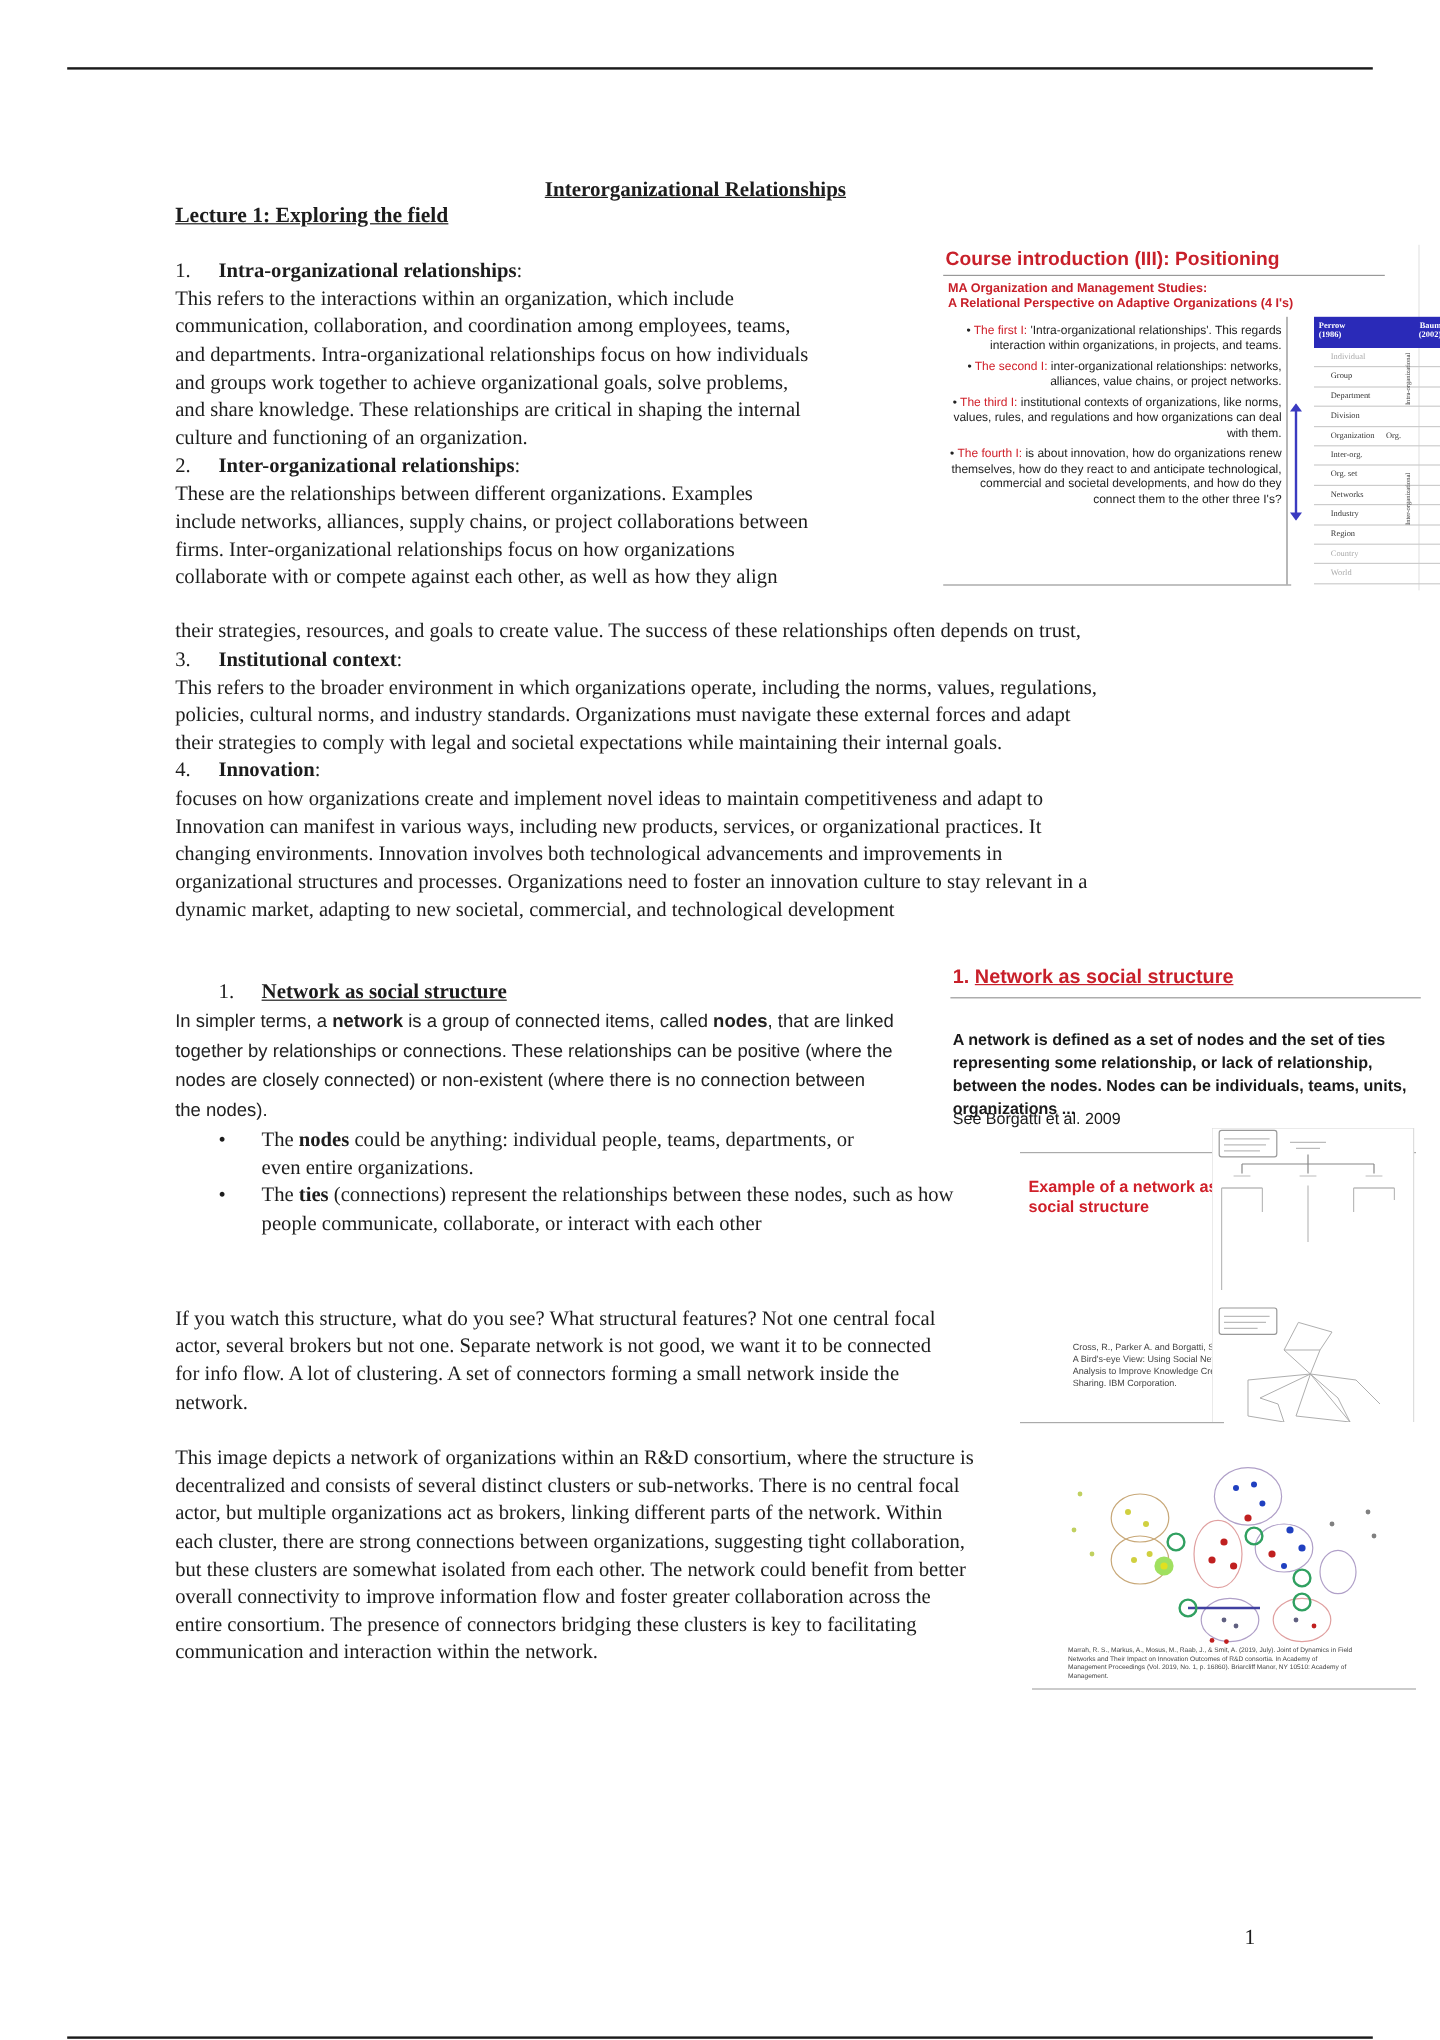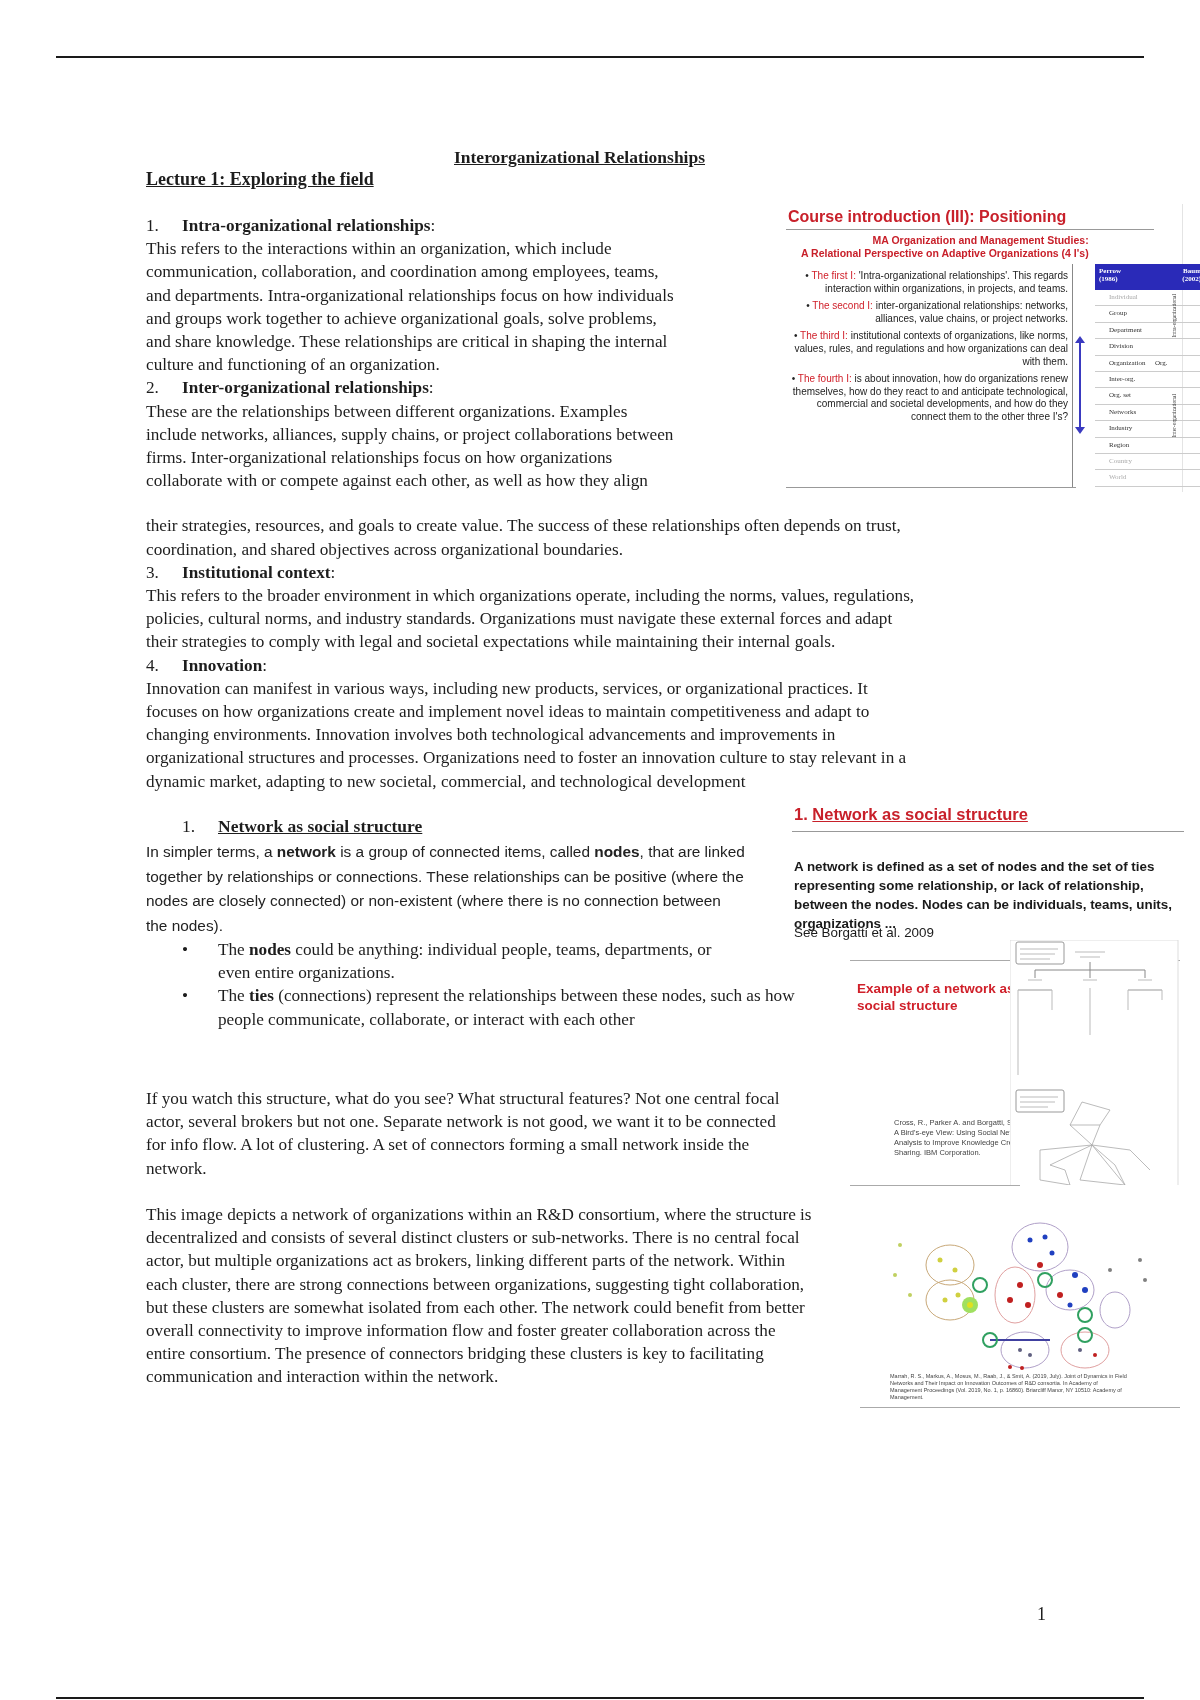--- a/index.html
+++ b/index.html
@@ -47,37 +47,36 @@
   <p>and departments. Intra-organizational relationships focus on how individuals</p>
   <p>and groups work together to achieve organizational goals, solve problems,</p>
   <p>and share knowledge. These relationships are critical in shaping the internal</p>
   <p>culture and functioning of an organization.</p>
   <p><span class="num">2.</span><span class="h-item">Inter-organizational relationships</span>:</p>
   <p>These are the relationships between different organizations. Examples</p>
   <p>include networks, alliances, supply chains, or project collaborations between</p>
   <p>firms. Inter-organizational relationships focus on how organizations</p>
   <p>collaborate with or compete against each other, as well as how they align</p>
   <p style="white-space:nowrap;margin-top:22px;">their strategies, resources, and goals to create value. The success of these relationships often depends on trust,</p>
-  <p>coordination, and shared objectives across organizational boundaries.</p>
   <p><span class="num">3.</span><span class="h-item">Institutional context</span>:</p>
   <p style="white-space:nowrap;">This refers to the broader environment in which organizations operate, including the norms, values, regulations,</p>
   <p style="white-space:nowrap;">policies, cultural norms, and industry standards. Organizations must navigate these external forces and adapt</p>
   <p style="white-space:nowrap;">their strategies to comply with legal and societal expectations while maintaining their internal goals.</p>
   <p><span class="num">4.</span><span class="h-item">Innovation</span>:</p>
+  <p style="white-space:nowrap;">focuses on how organizations create and implement novel ideas to maintain competitiveness and adapt to</p>
   <p style="white-space:nowrap;">Innovation can manifest in various ways, including new products, services, or organizational practices. It</p>
-  <p style="white-space:nowrap;">focuses on how organizations create and implement novel ideas to maintain competitiveness and adapt to</p>
   <p style="white-space:nowrap;">changing environments. Innovation involves both technological advancements and improvements in</p>
   <p style="white-space:nowrap;">organizational structures and processes. Organizations need to foster an innovation culture to stay relevant in a</p>
   <p style="white-space:nowrap;">dynamic market, adapting to new societal, commercial, and technological development</p>
 </div>
 
 <div class="slide" style="left:782px; top:204px; width:400px; height:288px; border-right:1px solid #e4e4e4;">
   <div class="slide1-title" style="position:absolute; left:6px; top:4px;">Course introduction (III): Positioning</div>
   <div style="position:absolute; left:4px; top:25px; width:368px; height:1px; background:#999;"></div>
-  <div class="slide1-sub" style="position:absolute; left:19px; top:30px;text-align:right;">
+  <div class="slide1-sub" style="position:absolute; left:8px; top:30px;">
     <div>MA Organization and Management Studies:</div>
     <div>A Relational  Perspective on Adaptive Organizations (4 I's)</div>
   </div>
   <div style="position:absolute; left:4px; top:64px; width:282px;text-align:right;">
     <div class="slide1-bul">• <span class="lead">The first I:</span><span> 'Intra-organizational relationships'. This regards interaction within organizations, in projects, and teams.</span></div>
     <div class="slide1-bul" style="margin-top:5px;">• <span class="lead">The second I:</span><span> inter-organizational relationships: networks, alliances, value chains, or project networks.</span></div>
     <div class="slide1-bul" style="margin-top:5px;">• <span class="lead">The third I:</span><span> institutional contexts of organizations, like norms, values, rules, and regulations and how organizations can deal with them.</span></div>
     <div class="slide1-bul" style="margin-top:5px;">• <span class="lead">The fourth I:</span><span> is about innovation, how do organizations renew themselves, how do they react to and anticipate technological, commercial and societal developments, and how do they connect them to the other three I's?</span></div>
   </div>
   <div style="position:absolute; left:4px; top:283px; width:290px; height:1px; background:#999;"></div>

